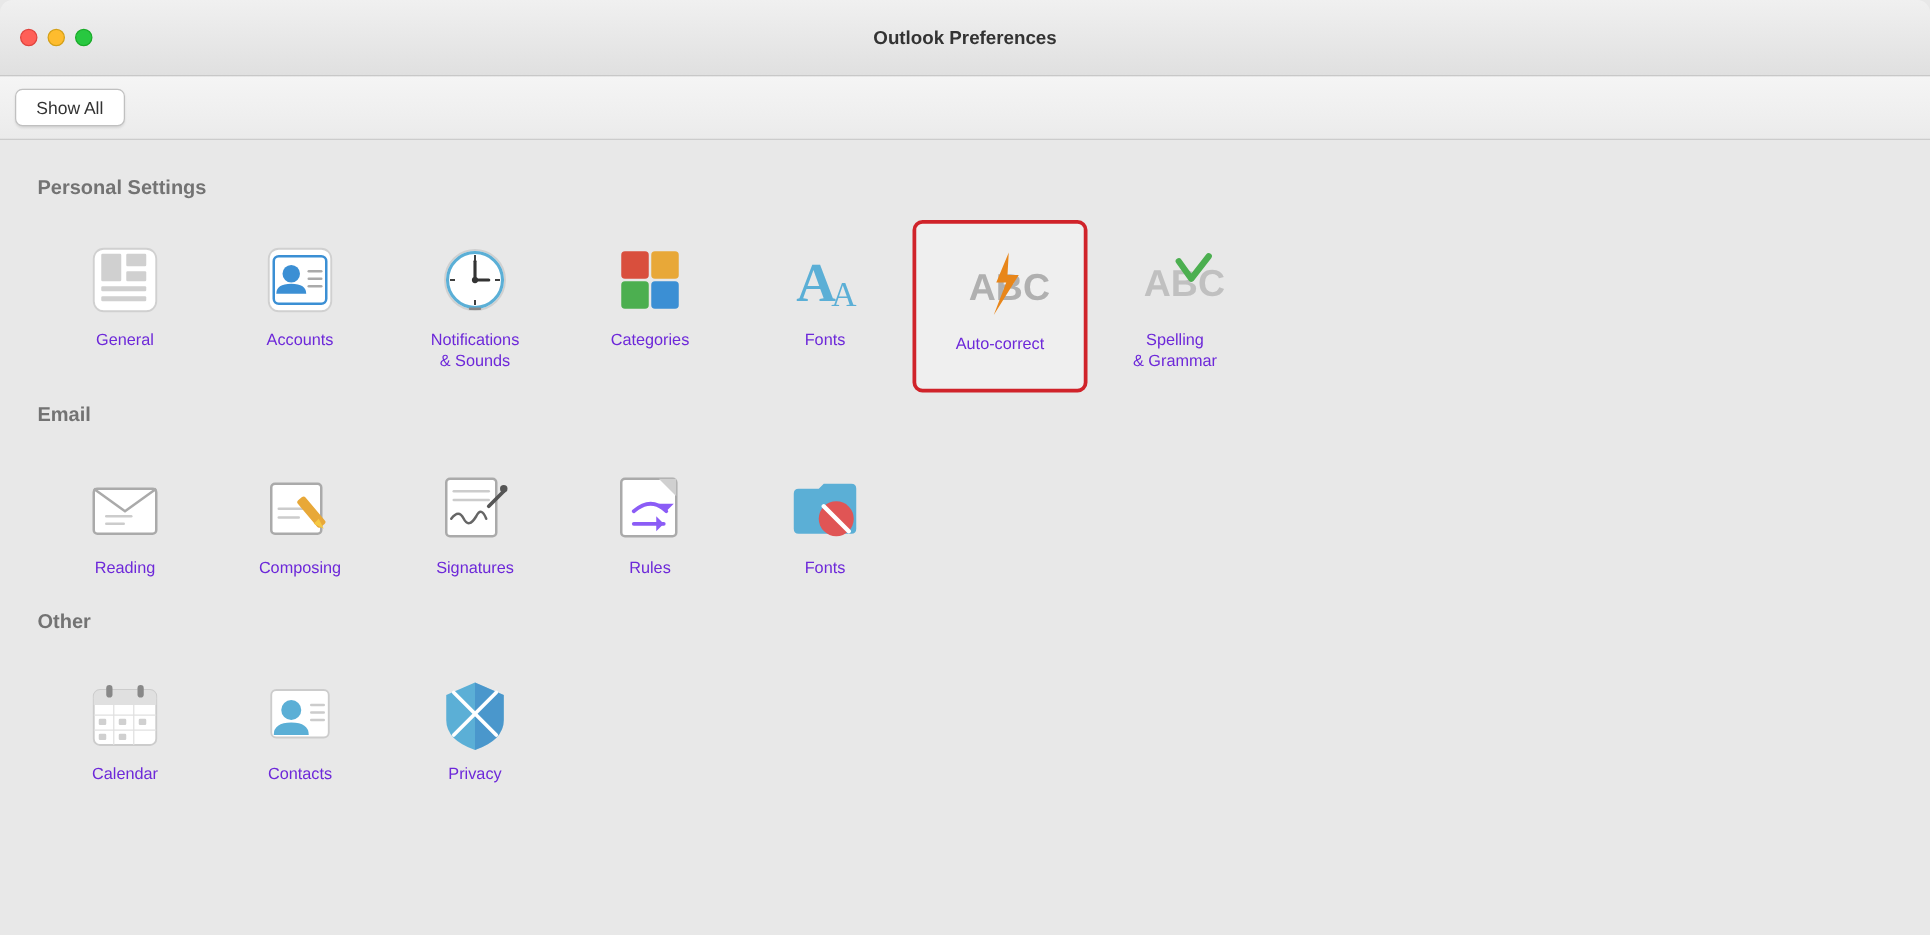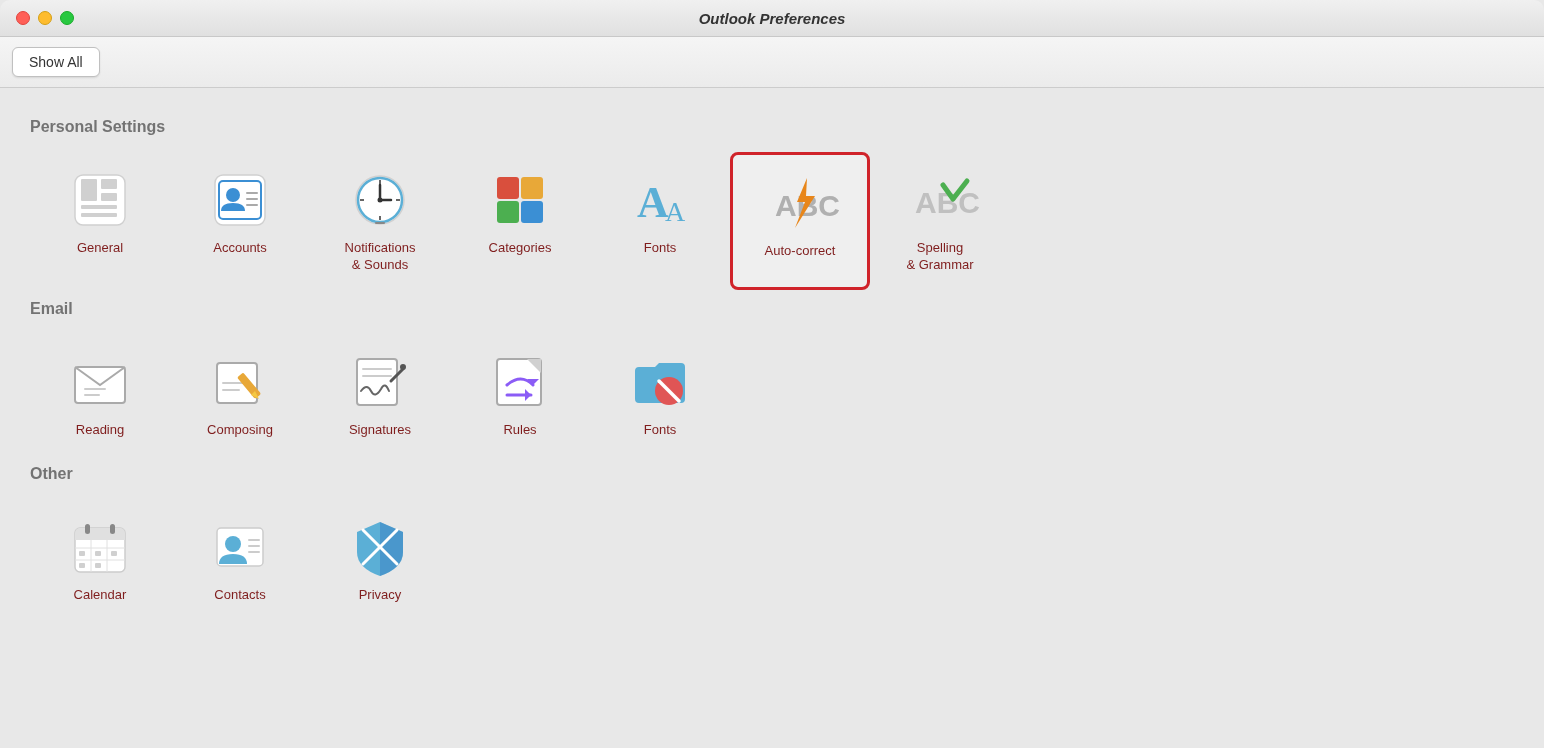--- a/index.html
+++ b/index.html
@@ -8,27 +8,26 @@
       font-family: -apple-system, BlinkMacSystemFont, "Helvetica Neue", sans-serif;
       background: #e8e8e8;
       width: 1544px;
       min-height: 748px;
       border-radius: 10px;
       overflow: hidden;
     }
 
     .title-bar {
       background: linear-gradient(to bottom, #f0f0f0, #e0e0e0);
-      height: 37px;
+      height: 61px;
       display: flex;
       align-items: center;
       justify-content: center;
       position: relative;
       border-bottom: 1px solid #c8c8c8;
-      font-style: italic;
     }
 
     .traffic-lights {
       position: absolute;
       left: 16px;
       display: flex;
       gap: 8px;
       align-items: center;
     }
 
@@ -106,21 +105,21 @@
       width: 64px;
       height: 64px;
       display: flex;
       align-items: center;
       justify-content: center;
       margin-bottom: 8px;
     }
 
     .item-label {
       font-size: 13px;
-      color: #7f1d1d;
+      color: #6d28d9;
       text-align: center;
       line-height: 1.3;
     }
 
     
     svg { overflow: visible; }
   </style>
 </head>
 <body>
 

